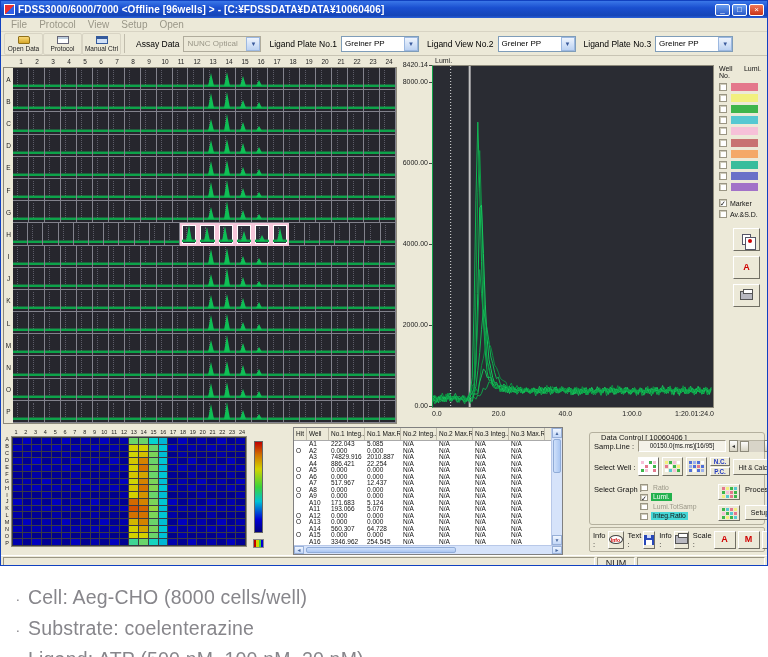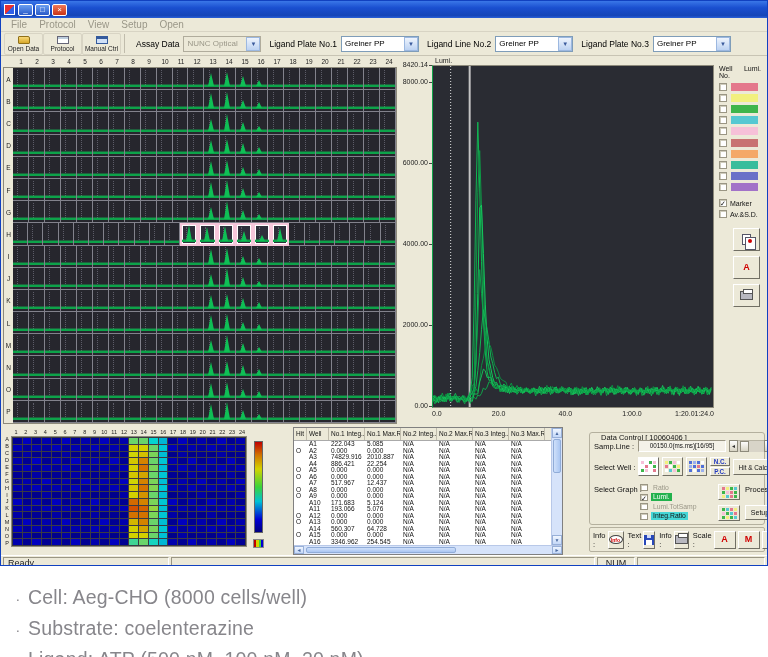--- a/index.html
+++ b/index.html
@@ -136,20 +136,21 @@
   .ann-line{display:flex;align-items:baseline;font-size:19.5px;color:#87868b;line-height:29px;letter-spacing:.2px;}
   .ann-bullet{width:20px;text-align:center;font-size:14px;flex:0 0 20px;}
 </style>
 </head>
 <body>
 
 <div class="window">
 
   <div class="titlebar">
     <span class="title-icon"></span>
+    <span class="title-text">FDSS3000/6000/7000 &lt;Offline [96wells] &gt; - [C:¥FDSSDATA¥DATA¥10060406]</span>
     <span class="win-btns">
       <span class="win-btn">_</span>
       <span class="win-btn">□</span>
       <span class="win-btn close">×</span>
     </span>
   </div>
 
   <div class="menubar">
     <span class="menu-item">File</span>
     <span class="menu-item">Protocol</span>
@@ -175,21 +176,21 @@
     <span class="tb-label">Assay Data</span>
     <div class="combo disabled">
       <span class="cval">NUNC Optical</span>
       <span class="arrow">▼</span>
     </div>
     <span class="tb-label">Ligand Plate No.1</span>
     <div class="combo">
       <span class="cval">Greiner PP</span>
       <span class="arrow">▼</span>
     </div>
-    <span class="tb-label">Ligand Line No.2</span>
+    <span class="tb-label">Ligand View No.2</span>
     <div class="combo">
       <span class="cval">Greiner PP</span>
       <span class="arrow">▼</span>
     </div>
     <span class="tb-label">Ligand Plate No.3</span>
     <div class="combo">
       <span class="cval">Greiner PP</span>
       <span class="arrow">▼</span>
     </div>
   </div>
@@ -2779,21 +2780,20 @@
             </span>
             <span class="sm-btn" style="position: static; width: 22px; height: 18px;">
               <span class="red-letter">S</span>
             </span>
           </span>
       </div>
     </div>
   </div>
 
   <div class="statusbar">
-    <span class="sb-cell sb-ready">Ready</span>
     <span class="sb-cell sb-long"></span>
     <span class="sb-cell sb-num">NUM</span>
     <span class="sb-cell sb-tail"></span>
   </div>
 
 </div>
 
 <div class="annotation">
   <div id="ann-lines">
       <div class="ann-line">

